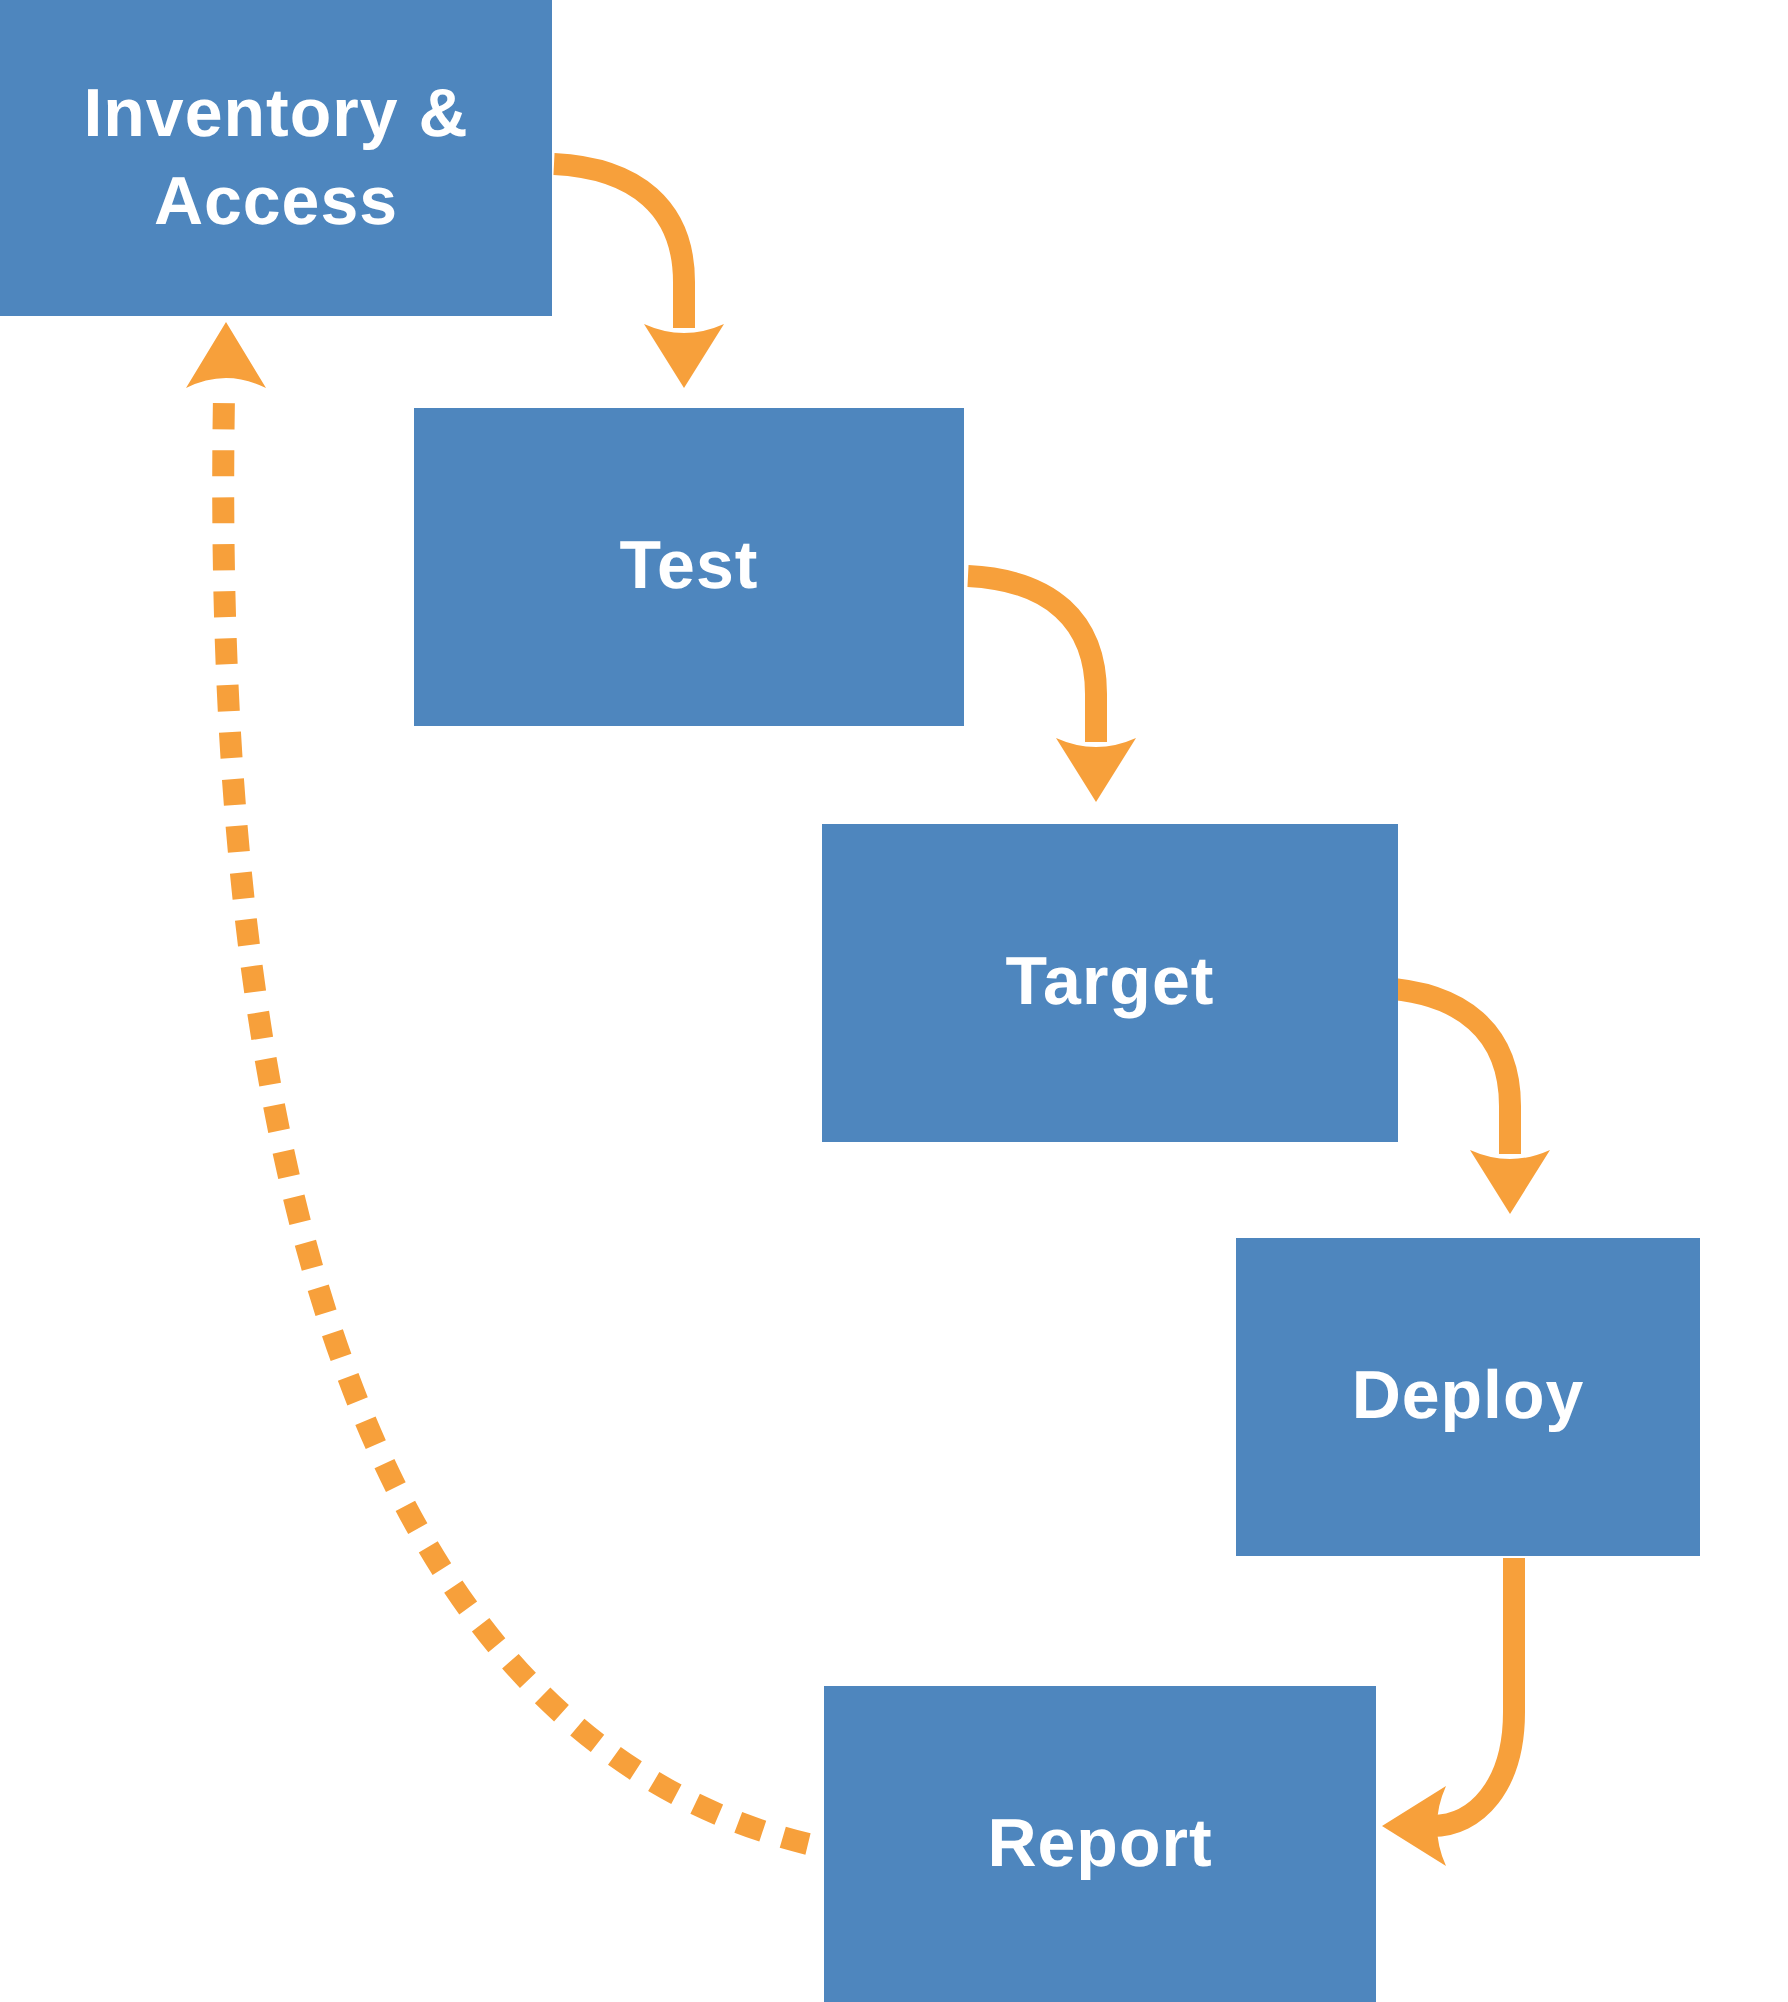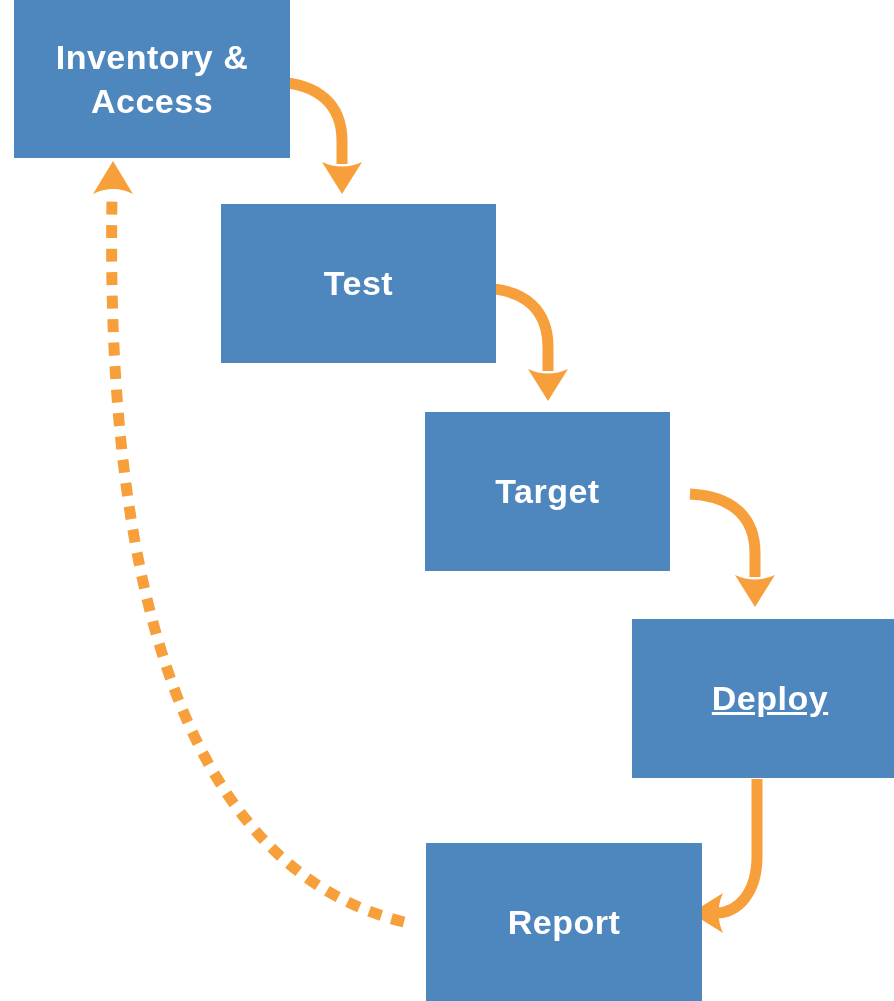--- a/index.html
+++ b/index.html
@@ -22,26 +22,25 @@
     display: flex;
     align-items: center;
     justify-content: center;
     text-align: center;
     font-size: 34px;
     font-weight: 700;
     line-height: 1.30;
     letter-spacing: 0.5px;
     padding: 16px 18px;
     box-sizing: border-box;
-    margin-left: 14px;
   }
   #node-inventory-access { left: 0px;   top: 0px;   width: 276px; height: 158px; }
   #node-test             { left: 207px; top: 204px; width: 275px; height: 159px; }
-  #node-target           { left: 411px; top: 412px; width: 245px; height: 159px; }
-  #node-deploy           { left: 618px; top: 619px; width: 276px; height: 159px; text-decoration: underline; }
+  #node-target           { left: 411px; top: 412px; width: 288px; height: 159px; }
+  #node-deploy           { left: 618px; top: 619px; width: 232px; height: 159px; }
   #node-report           { left: 412px; top: 843px; width: 276px; height: 158px; text-align: center; }
 
   #edges {
     position: absolute;
     left: 0; top: 0;
     width: 894px;
     height: 1001px;
     pointer-events: none;
   }
   .edge {

